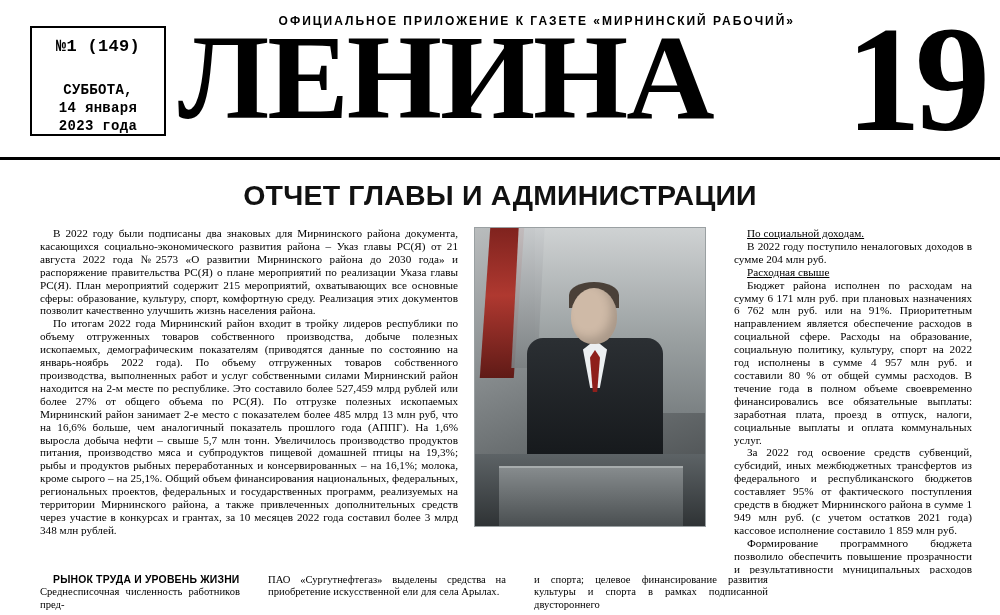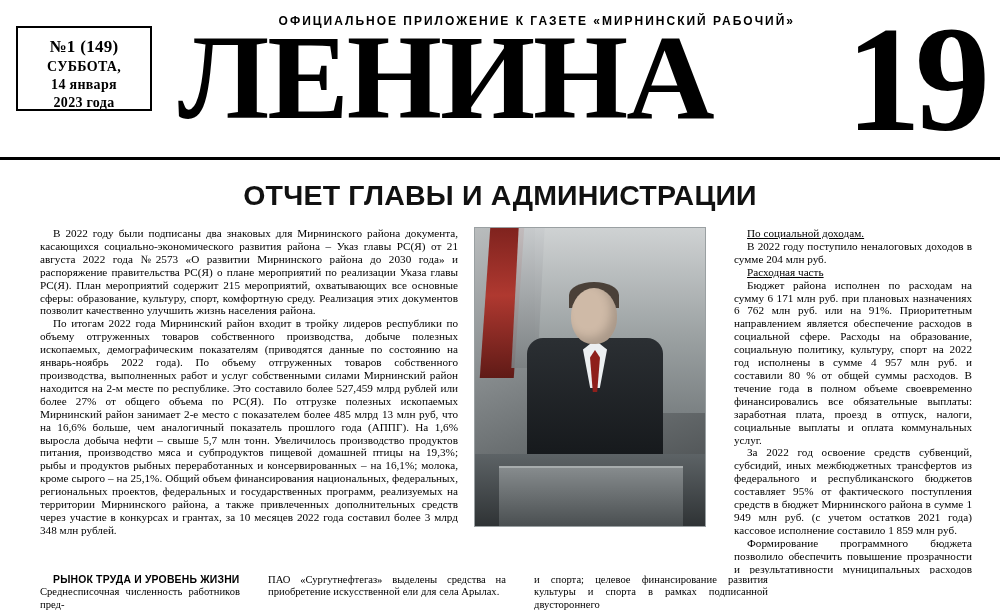--- a/index.html
+++ b/index.html
@@ -36,37 +36,37 @@
     text-align: right;
     font-family: "Liberation Sans", sans-serif;
     font-size: 12px;
     font-weight: bold;
     letter-spacing: 2.0px;
     color: #000;
     white-space: nowrap;
   }
   .issue-box {
     position: absolute;
-    left: 16px;
+    left: 30px;
     top: 26px;
     width: 136px;
-    height: 85px;
+    height: 110px;
     border: 2px solid #000;
     box-sizing: border-box;
     text-align: center;
-    font-family: Liberation Serif, serif;
+    font-family: Liberation Mono, monospace;
     padding-top: 9px;
   }
   .issue-no {
     font-size: 17px;
     font-weight: bold;
     letter-spacing: 0.3px;
   }
   .issue-date {
-    margin-top: 1px;
+    margin-top: 25px;
     font-size: 14px;
     font-weight: bold;
     line-height: 18px;
     letter-spacing: 0.3px;
   }
   .brand {
     position: absolute;
     left: 178px;
     top: 18px;
     font-family: "Liberation Serif", serif;
@@ -260,21 +260,21 @@
         <div class="hair"></div>
         <div class="head"></div>
         <div class="podium"></div>
         <div class="podium2"></div>
       </div>
     </div>
 
     <div class="col col-right">
       <p class="underline-head">По социальной доходам.</p>
       <p>В 2022 году поступило неналоговых доходов в сумме 204 млн руб.</p>
-      <p class="underline-head">Расходная часть</p>
+      <p class="underline-head">Расходная свыше</p>
       <p>Бюджет района исполнен по расходам на сумму 6 171 млн руб. при плановых назначениях 6 762 млн руб. или на 91%. Приоритетным направлением является обеспечение расходов в социальной сфере. Расходы на образование, социальную политику, культуру, спорт на 2022 год исполнены в сумме 4 957 млн руб. и составили 80 % от общей суммы расходов. В течение года в полном объеме своевременно финансировались все обязательные выплаты: заработная плата, проезд в отпуск, налоги, социальные выплаты и оплата коммунальных услуг.</p>
       <p>За 2022 год освоение средств субвенций, субсидий, иных межбюджетных трансфертов из федерального и республиканского бюджетов составляет 95% от фактического поступления средств в бюджет Мирнинского района в сумме 1 949 млн руб. (с учетом остатков 2021 года) кассовое исполнение составило 1 859 млн руб.</p>
       <p>Формирование программного бюджета позволило обеспечить повышение прозрачности и результативности муниципальных расходов через проведение оценки эффективности муниципальных программ. Доля программных расходов в общем</p>
     </div>
   </div>
 
   <div class="bottom">
     <div class="col bottom-left">
       <p class="section-title">РЫНОК ТРУДА И УРОВЕНЬ ЖИЗНИ</p>
       <p style="text-indent:0">Среднесписочная численность работников пред-</p>

